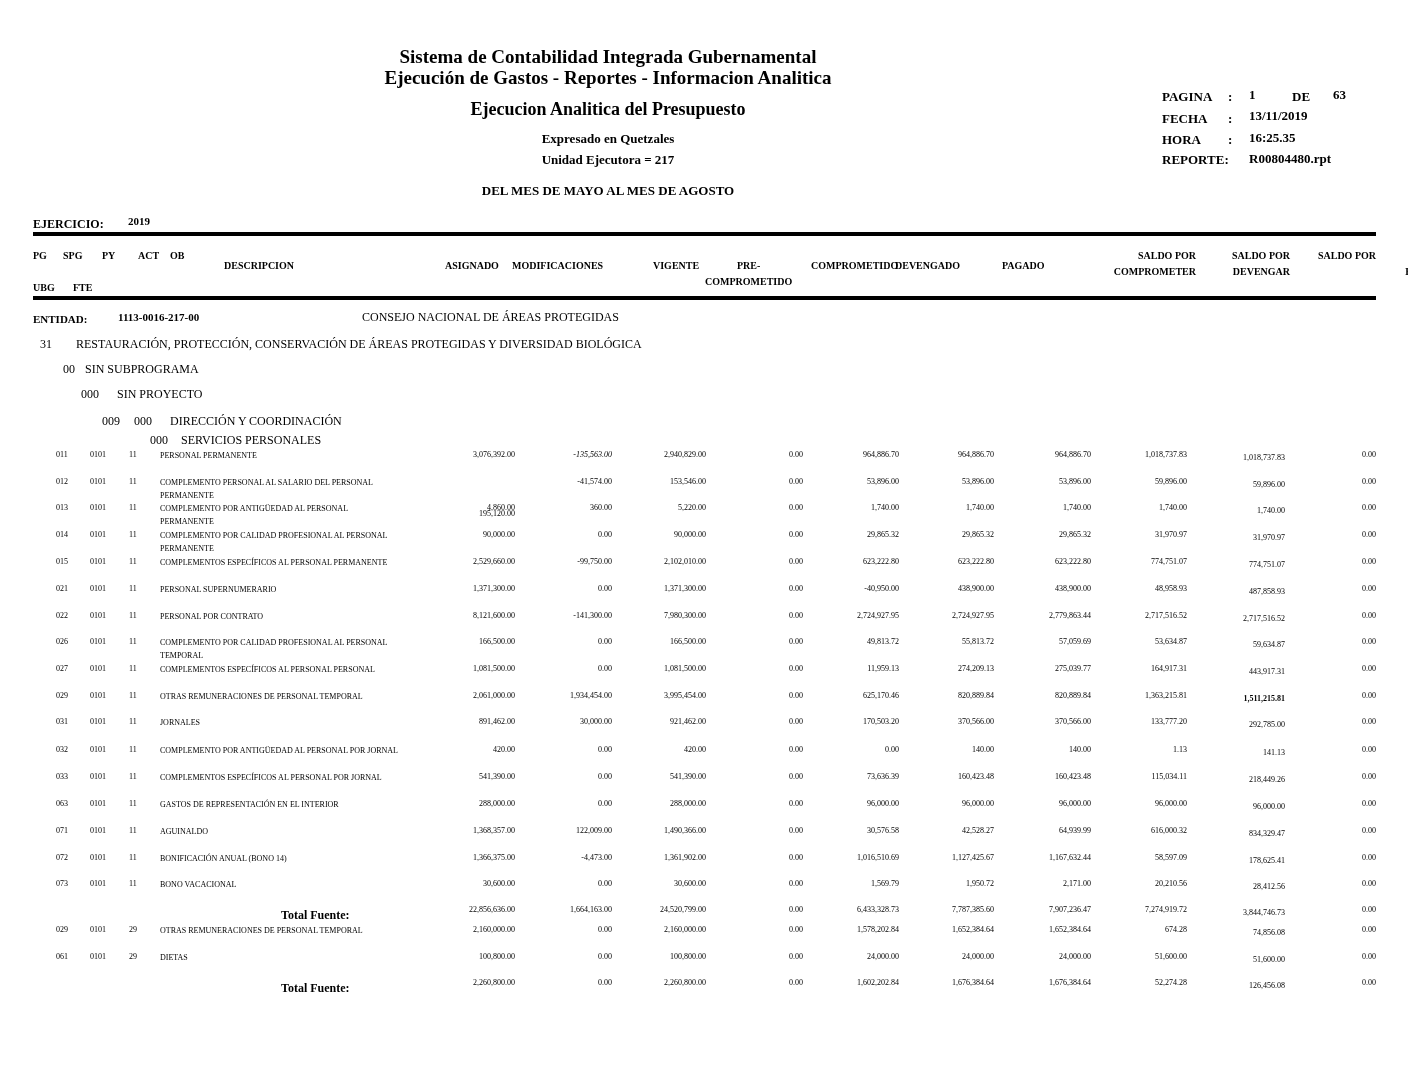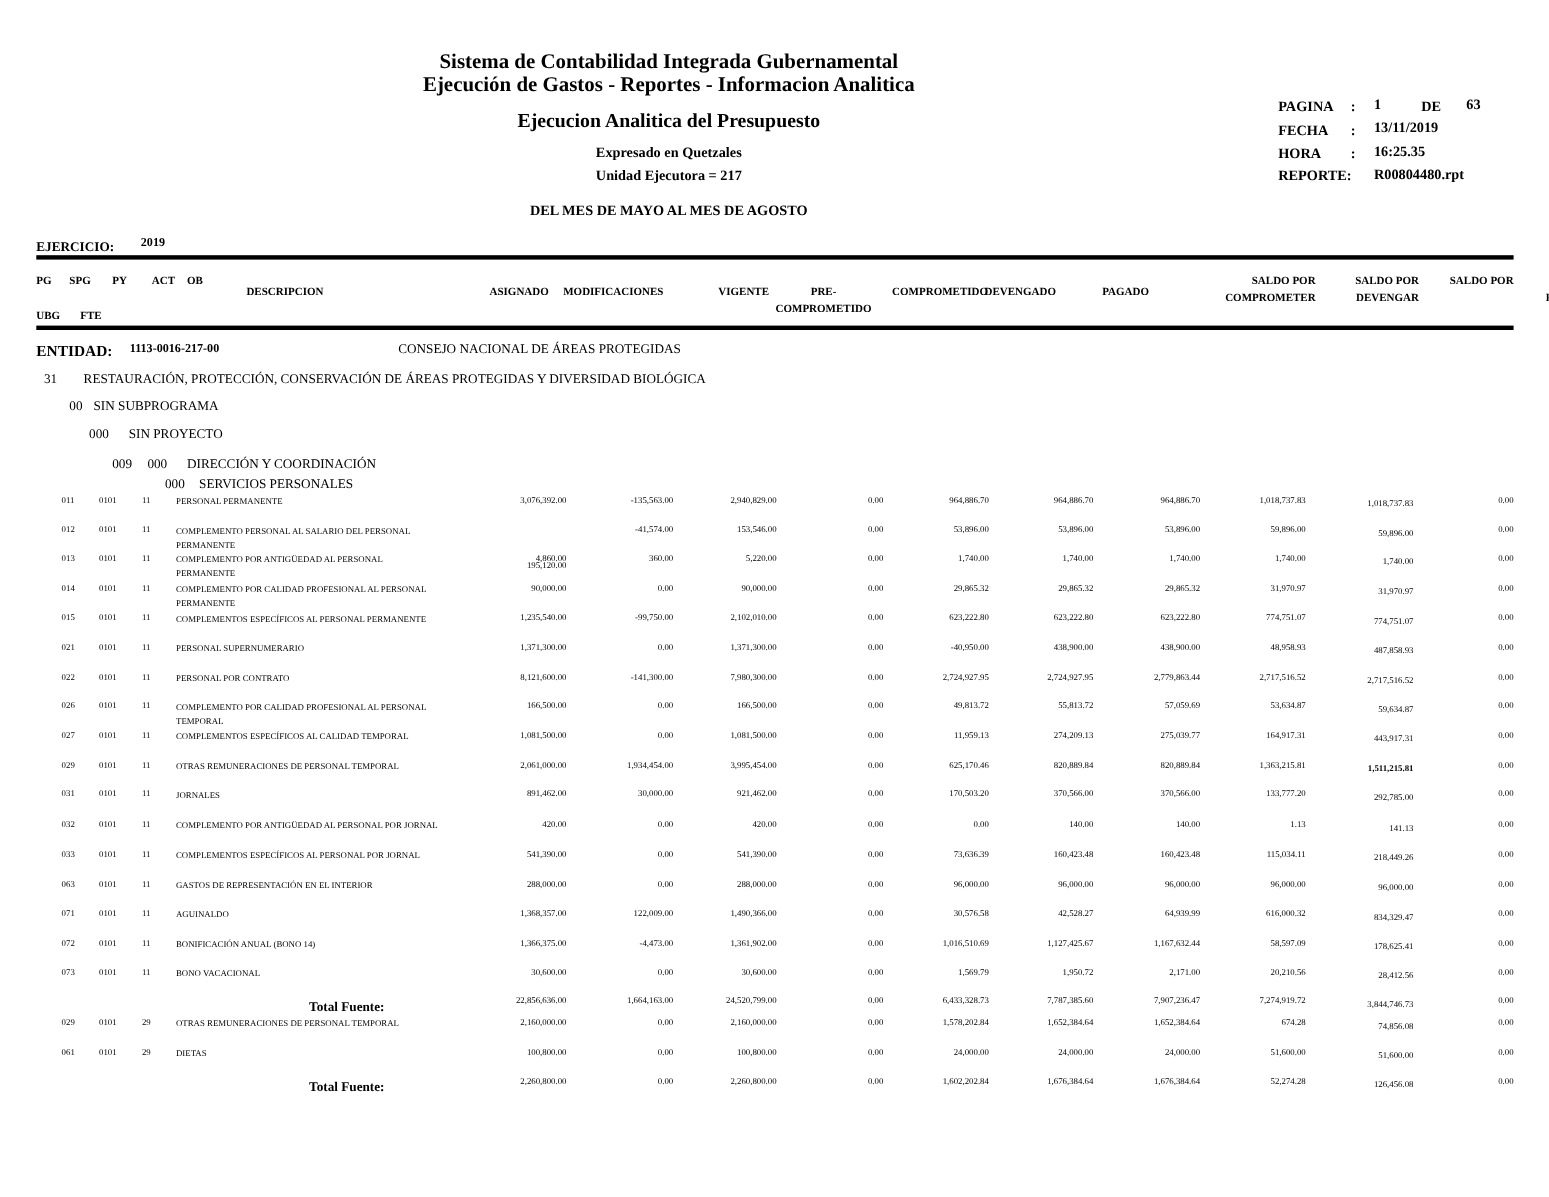--- a/index.html
+++ b/index.html
@@ -80,21 +80,21 @@
   <div class="abs hdr hdr-r" style="left:1100px;width:96px;top:250px">SALDO POR</div>
   <div class="abs hdr hdr-r" style="left:1100px;width:96px;top:266px">COMPROMETER</div>
   <div class="abs hdr hdr-r" style="left:1210px;width:80px;top:250px">SALDO POR</div>
   <div class="abs hdr hdr-r" style="left:1210px;width:80px;top:266px">DEVENGAR</div>
   <div class="abs hdr hdr-r" style="left:1300px;width:76px;top:250px">SALDO POR</div>
   <div class="abs hdr hdr-r" style="left:1364px;width:76px;top:266px">PAGAR</div>
 </div>
 
 <div class="bar" style="top:296px"></div>
 
-<div class="abs hdr" style="left:33px;top:313px;font-size:14px">ENTIDAD:</div>
+<div class="abs hdr" style="left:33px;top:313px;font-size:11px">ENTIDAD:</div>
 <div class="abs entity" style="left:118px;top:311px;font-weight:bold;font-size:11px">1113-0016-217-00</div>
 <div class="abs entity" style="left:362px;top:310px">CONSEJO NACIONAL DE ÁREAS PROTEGIDAS</div>
 
 <div class="abs tree" style="left:40px;top:337px">31</div>
 <div class="abs tree" style="left:76px;top:337px">RESTAURACIÓN, PROTECCIÓN, CONSERVACIÓN DE ÁREAS PROTEGIDAS Y DIVERSIDAD BIOLÓGICA</div>
 
 <div class="abs tree" style="left:63px;top:362px">00</div>
 <div class="abs tree" style="left:85px;top:362px">SIN SUBPROGRAMA</div>
 
 <div class="abs tree" style="left:81px;top:387px">000</div>
@@ -107,21 +107,21 @@
 <div class="abs tree" style="left:150px;top:433px">000</div>
 <div class="abs tree" style="left:181px;top:433px">SERVICIOS PERSONALES</div>
 
 <div id="rows">
     <div>
       <div class="abs row-cell" style="left:56px;top:450px">011</div>
       <div class="abs row-cell" style="left:90px;top:450px">0101</div>
       <div class="abs row-cell" style="left:129px;top:450px">11</div>
       <div class="desc" style="top:449px">PERSONAL PERMANENTE</div>
       <div class="num" style="right:893px;top:450px;">3,076,392.00</div>
-      <div class="num" style="right:796px;top:450px;">-135,563.00</div>
+      <div class="num" style="right:796px;top:450px;font-style:italic;">-135,563.00</div>
       <div class="num" style="right:702px;top:450px;">2,940,829.00</div>
       <div class="num" style="right:605px;top:450px;">0.00</div>
       <div class="num" style="right:509px;top:450px;">964,886.70</div>
       <div class="num" style="right:414px;top:450px;">964,886.70</div>
       <div class="num" style="right:317px;top:450px;">964,886.70</div>
       <div class="num" style="right:221px;top:450px;">1,018,737.83</div>
       <div class="num" style="right:123px;top:453px;">1,018,737.83</div>
       <div class="num" style="right:32px;top:450px;width:18px;overflow:hidden;text-align:left;right:auto;left:1362px;">0.00</div>
     </div>
     <div>
@@ -170,21 +170,21 @@
       <div class="num" style="right:317px;top:530px;">29,865.32</div>
       <div class="num" style="right:221px;top:530px;">31,970.97</div>
       <div class="num" style="right:123px;top:533px;">31,970.97</div>
       <div class="num" style="right:32px;top:530px;width:18px;overflow:hidden;text-align:left;right:auto;left:1362px;">0.00</div>
     </div>
     <div>
       <div class="abs row-cell" style="left:56px;top:557px">015</div>
       <div class="abs row-cell" style="left:90px;top:557px">0101</div>
       <div class="abs row-cell" style="left:129px;top:557px">11</div>
       <div class="desc" style="top:556px">COMPLEMENTOS ESPECÍFICOS AL PERSONAL PERMANENTE</div>
-      <div class="num" style="right:893px;top:557px;">1,235,540.00</div>
+      <div class="num" style="right:893px;top:557px;">2,529,660.00</div>
       <div class="num" style="right:796px;top:557px;">-99,750.00</div>
       <div class="num" style="right:702px;top:557px;">2,102,010.00</div>
       <div class="num" style="right:605px;top:557px;">0.00</div>
       <div class="num" style="right:509px;top:557px;">623,222.80</div>
       <div class="num" style="right:414px;top:557px;">623,222.80</div>
       <div class="num" style="right:317px;top:557px;">623,222.80</div>
       <div class="num" style="right:221px;top:557px;">774,751.07</div>
       <div class="num" style="right:123px;top:560px;">774,751.07</div>
       <div class="num" style="right:32px;top:557px;width:18px;overflow:hidden;text-align:left;right:auto;left:1362px;">0.00</div>
     </div>
@@ -233,21 +233,21 @@
       <div class="num" style="right:414px;top:637px;">55,813.72</div>
       <div class="num" style="right:317px;top:637px;">57,059.69</div>
       <div class="num" style="right:221px;top:637px;">53,634.87</div>
       <div class="num" style="right:123px;top:640px;">59,634.87</div>
       <div class="num" style="right:32px;top:637px;width:18px;overflow:hidden;text-align:left;right:auto;left:1362px;">0.00</div>
     </div>
     <div>
       <div class="abs row-cell" style="left:56px;top:664px">027</div>
       <div class="abs row-cell" style="left:90px;top:664px">0101</div>
       <div class="abs row-cell" style="left:129px;top:664px">11</div>
-      <div class="desc" style="top:663px">COMPLEMENTOS ESPECÍFICOS AL CALIDAD TEMPORAL</div>
+      <div class="desc" style="top:663px">COMPLEMENTOS ESPECÍFICOS AL PERSONAL PERSONAL</div>
       <div class="num" style="right:893px;top:664px;">1,081,500.00</div>
       <div class="num" style="right:796px;top:664px;">0.00</div>
       <div class="num" style="right:702px;top:664px;">1,081,500.00</div>
       <div class="num" style="right:605px;top:664px;">0.00</div>
       <div class="num" style="right:509px;top:664px;">11,959.13</div>
       <div class="num" style="right:414px;top:664px;">274,209.13</div>
       <div class="num" style="right:317px;top:664px;">275,039.77</div>
       <div class="num" style="right:221px;top:664px;">164,917.31</div>
       <div class="num" style="right:123px;top:667px;">443,917.31</div>
       <div class="num" style="right:32px;top:664px;width:18px;overflow:hidden;text-align:left;right:auto;left:1362px;">0.00</div>

